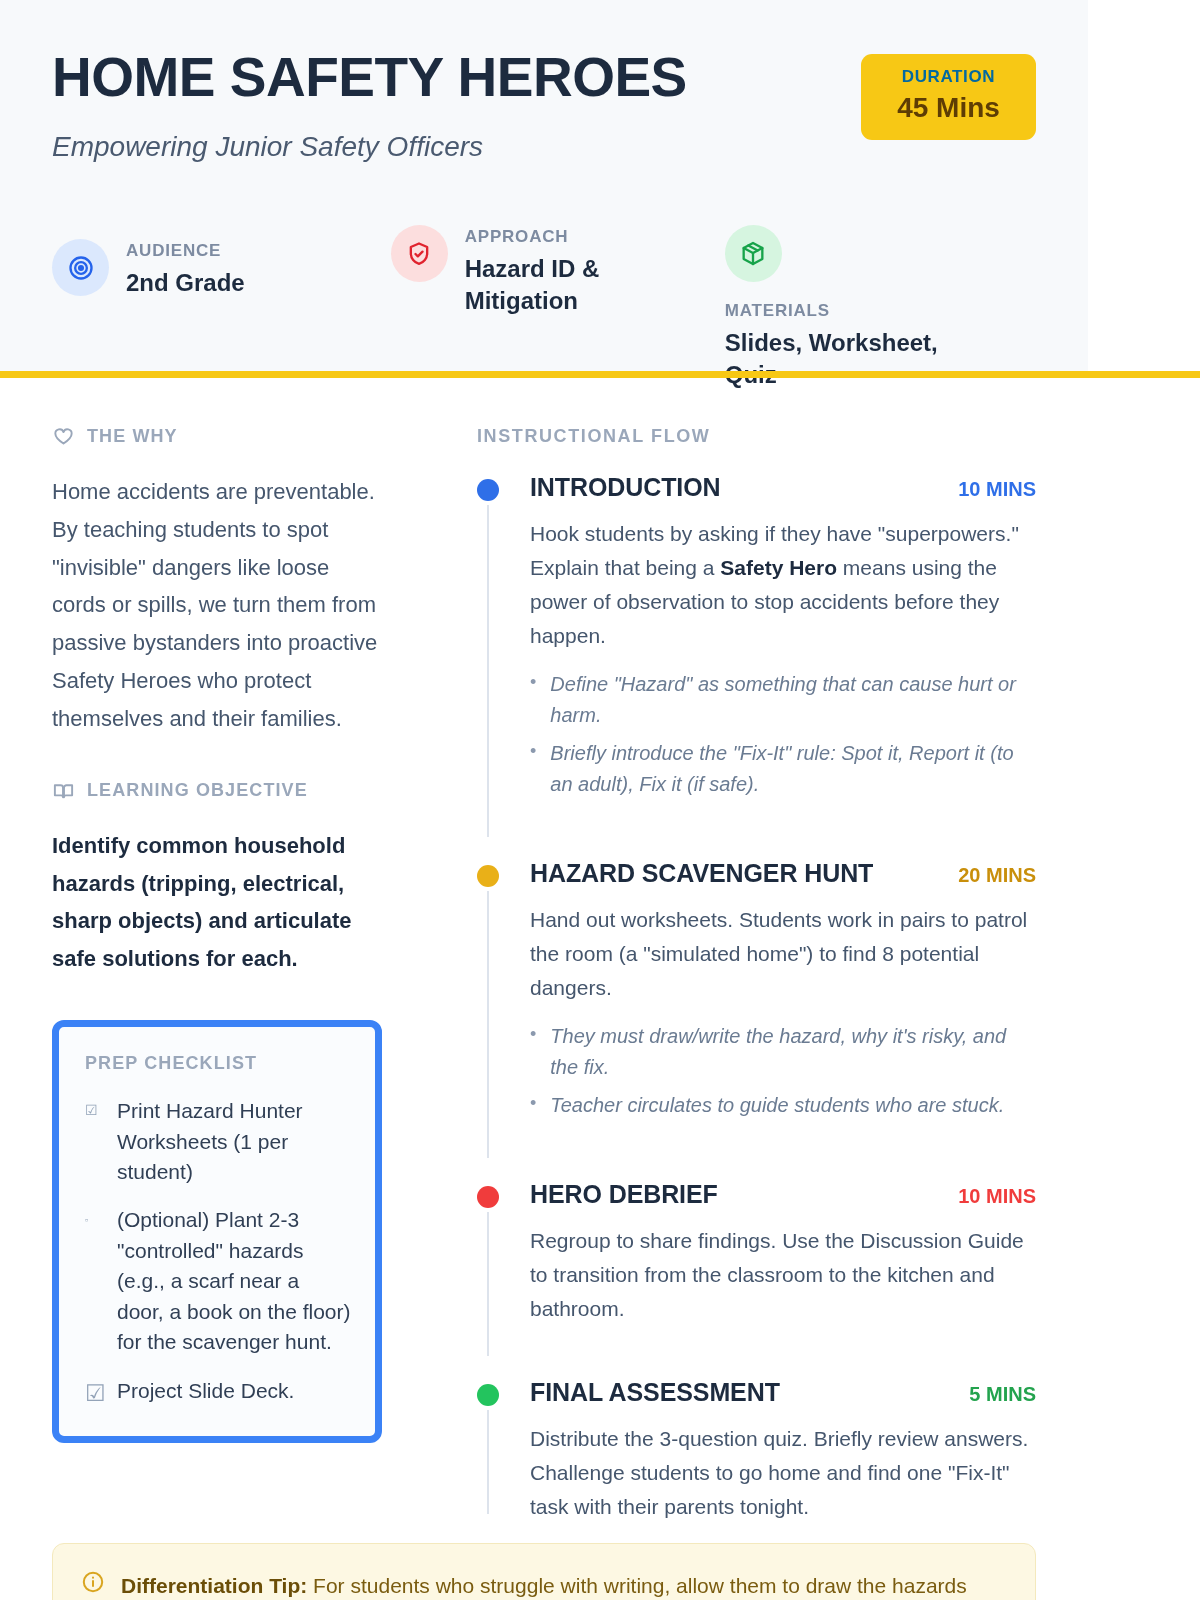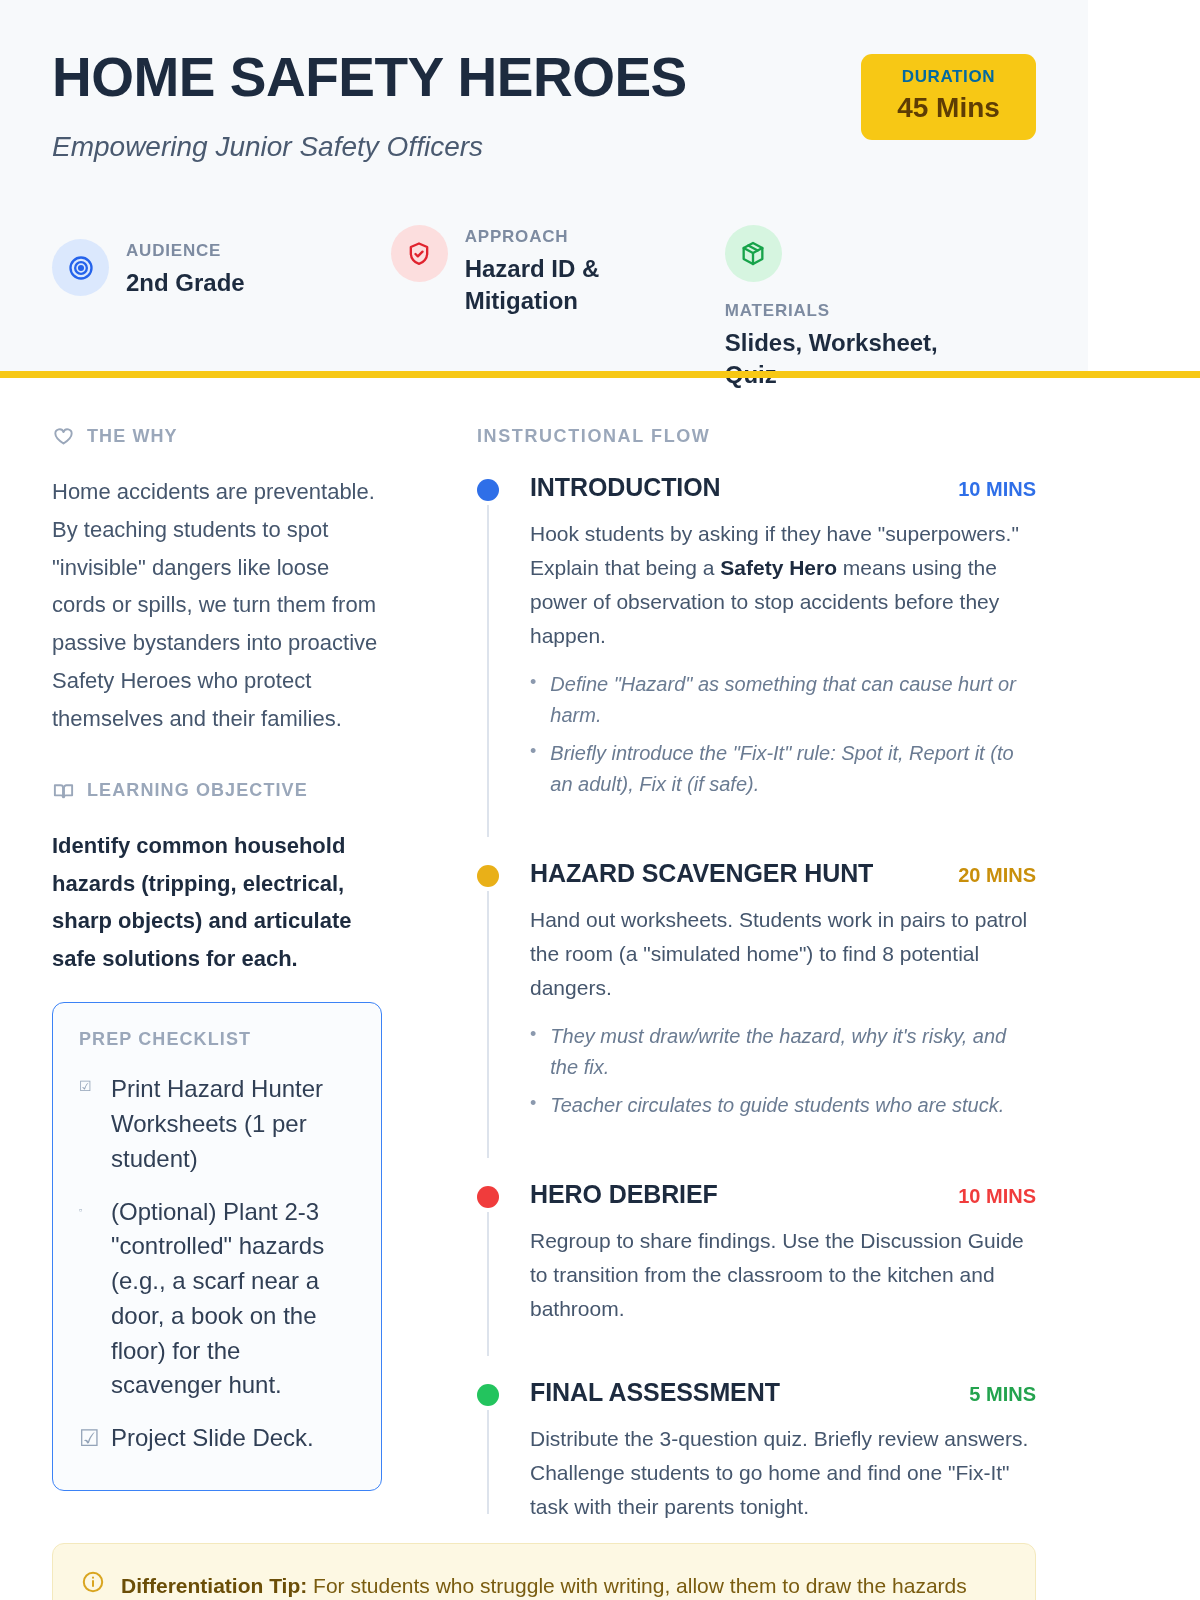--- a/index.html
+++ b/index.html
@@ -95,37 +95,37 @@
   }
   .why-text {
     font-size: 22px; line-height: 1.72; color: #45566d;
   }
   .lo-head { margin-top: 42px; }
   .lo-text {
     font-size: 22px; line-height: 1.72; color: #1d2b3f; font-weight: 700;
   }
 
   .prep-card {
-    margin-top: 24px;
-    border: 1px solid #3b82f6;
+    margin-top: 42px;
+    border: 7px solid #3b82f6;
     border-radius: 12px;
     background: #fafcfe;
-    padding: 26px 24px 34px 26px;
+    padding: 26px 24px 26px 26px;
   }
   .prep-title {
     font-size: 18px; font-weight: 700; color: #9aa7ba;
     letter-spacing: 1.1px; margin-bottom: 22px;
   }
   .prep-item { display: flex; gap: 12px; margin-bottom: 18px; }
   .prep-item:last-child { margin-bottom: 0; }
   .prep-mark { flex-shrink: 0; color: #93a3b8; line-height: 1.5; }
   .prep-mark.sm   { font-size: 14px; width: 20px; padding-top: 4px; }
   .prep-mark.tiny { font-size: 9px;  width: 20px; padding-top: 9px; }
   .prep-mark.lg   { font-size: 23px; width: 20px; padding-top: 0; }
-  .prep-text { font-size: 24px; line-height: 1.45; color: #303f55; }
+  .prep-text { font-size: 21px; line-height: 1.45; color: #303f55; }
 
   
   .flow-label {
     font-size: 18px; font-weight: 700; color: #9aa7ba;
     letter-spacing: 1.6px; margin-bottom: 26px;
   }
   .step { position: relative; padding-left: 53px; padding-bottom: 52px; }
   .step:last-child { padding-bottom: 0; }
   .step-dot {
     position: absolute; left: 0; top: 6px;

